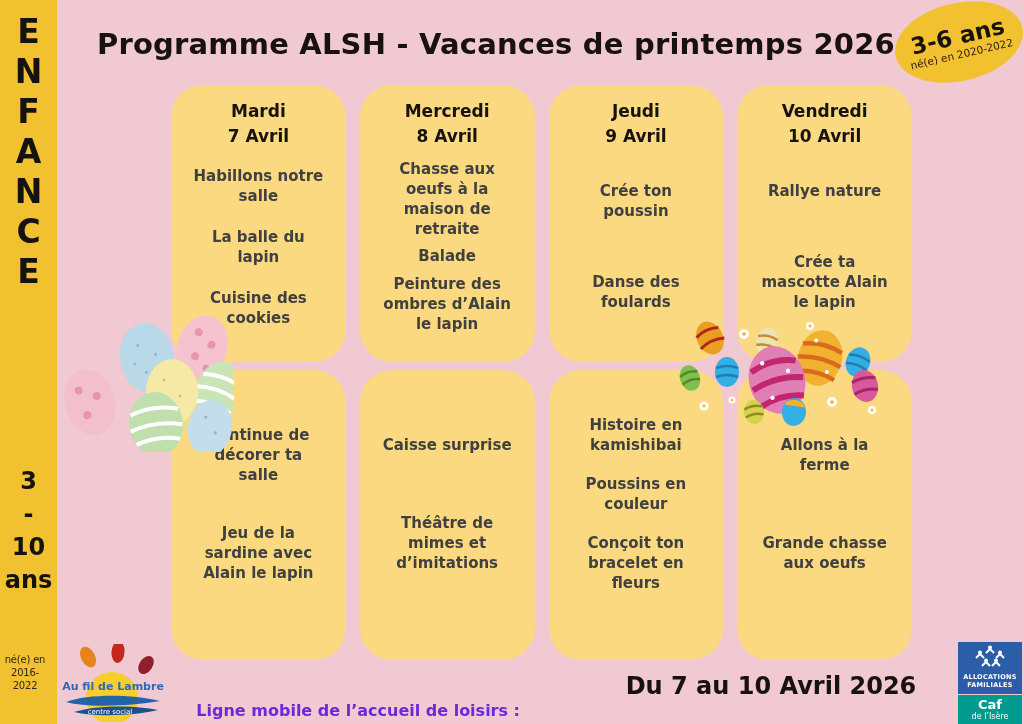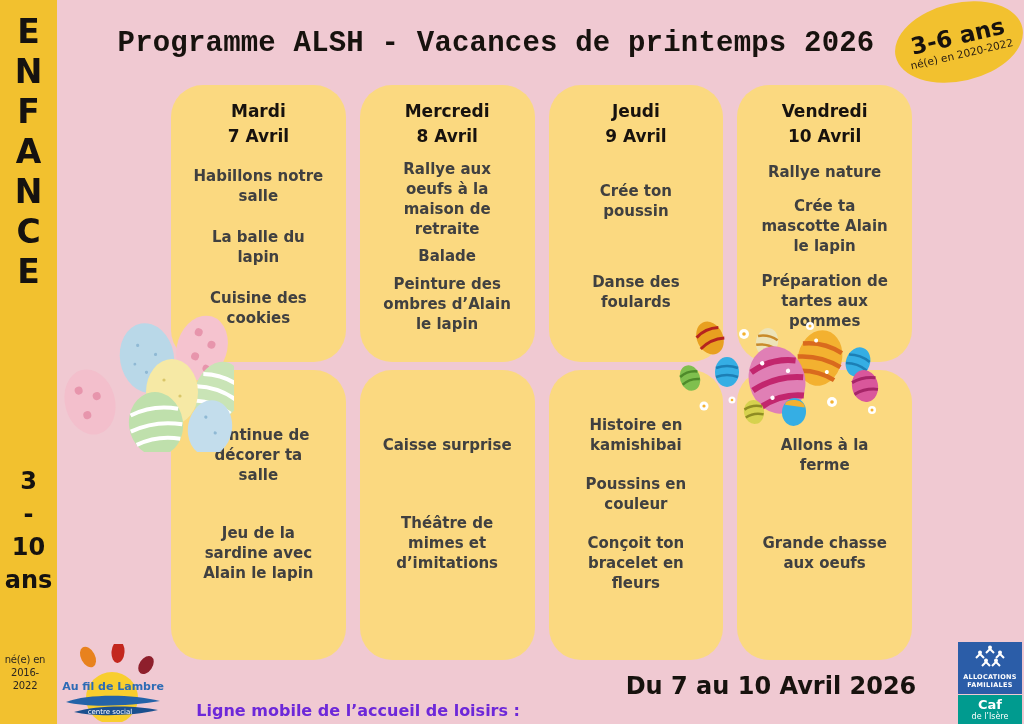--- a/index.html
+++ b/index.html
@@ -16,21 +16,21 @@
   }
   .sidebar-word { position:absolute; top:12px; left:0; width:57px; text-align:center; }
   .sidebar-letter { font-size:33px; font-weight:bold; line-height:40px; color:#151210; }
   .sidebar-age { position:absolute; top:465px; left:0; width:57px; text-align:center; }
   .sidebar-age div { font-size:24px; font-weight:bold; line-height:33px; color:#151210; }
   .sidebar-note { position:absolute; bottom:32px; left:0; width:50px; text-align:center;
     font-size:10px; line-height:13px; color:#2c2620; letter-spacing:-0.2px; }
   
   .title {
     position:absolute; left:78px; top:27px; width:836px; text-align:center;
-    font-size:29px; font-weight:bold; color:#17120e; letter-spacing:0.2px; z-index:1;font-family:Liberation Mono, monospace;
+    font-size:29px; font-weight:bold; color:#17120e; letter-spacing:0.2px; z-index:1;
   }
   
   .badge {
     position:absolute; left:894px; top:3px; width:130px; height:78px;
     background:#F2C12F; border-radius:50%;
     transform:rotate(-13deg);
     display:flex; flex-direction:column; justify-content:center; align-items:center;
     z-index:3;
   }
   .badge-age { font-size:23px; font-weight:bold; line-height:24px; color:#17120e; }
@@ -131,21 +131,21 @@
         <div class="item">Cuisine des cookies</div>
       </div>
     </div>
 
     <div class="card morning">
       <div class="day-header">
         <div>Mercredi</div>
         <div>8 Avril</div>
       </div>
       <div class="items">
-        <div class="item">Rallye aux oeufs à la maison de retraite</div>
+        <div class="item">Chasse aux oeufs à la maison de retraite</div>
         <div class="item">Balade</div>
         <div class="item">Peinture des ombres d’Alain le lapin</div>
       </div>
     </div>
 
     <div class="card morning">
       <div class="day-header">
         <div>Jeudi</div>
         <div>9 Avril</div>
       </div>
@@ -156,21 +156,20 @@
     </div>
 
     <div class="card morning">
       <div class="day-header">
         <div>Vendredi</div>
         <div>10 Avril</div>
       </div>
       <div class="items">
         <div class="item">Rallye nature</div>
         <div class="item">Crée ta mascotte Alain le lapin</div>
-        <div class="item">Préparation de tartes aux pommes</div>
       </div>
     </div>
 
     <div class="card afternoon">
       <div class="items">
         <div class="item">Continue de décorer ta salle</div>
         <div class="item">Jeu de la sardine avec Alain le lapin</div>
       </div>
     </div>
 

